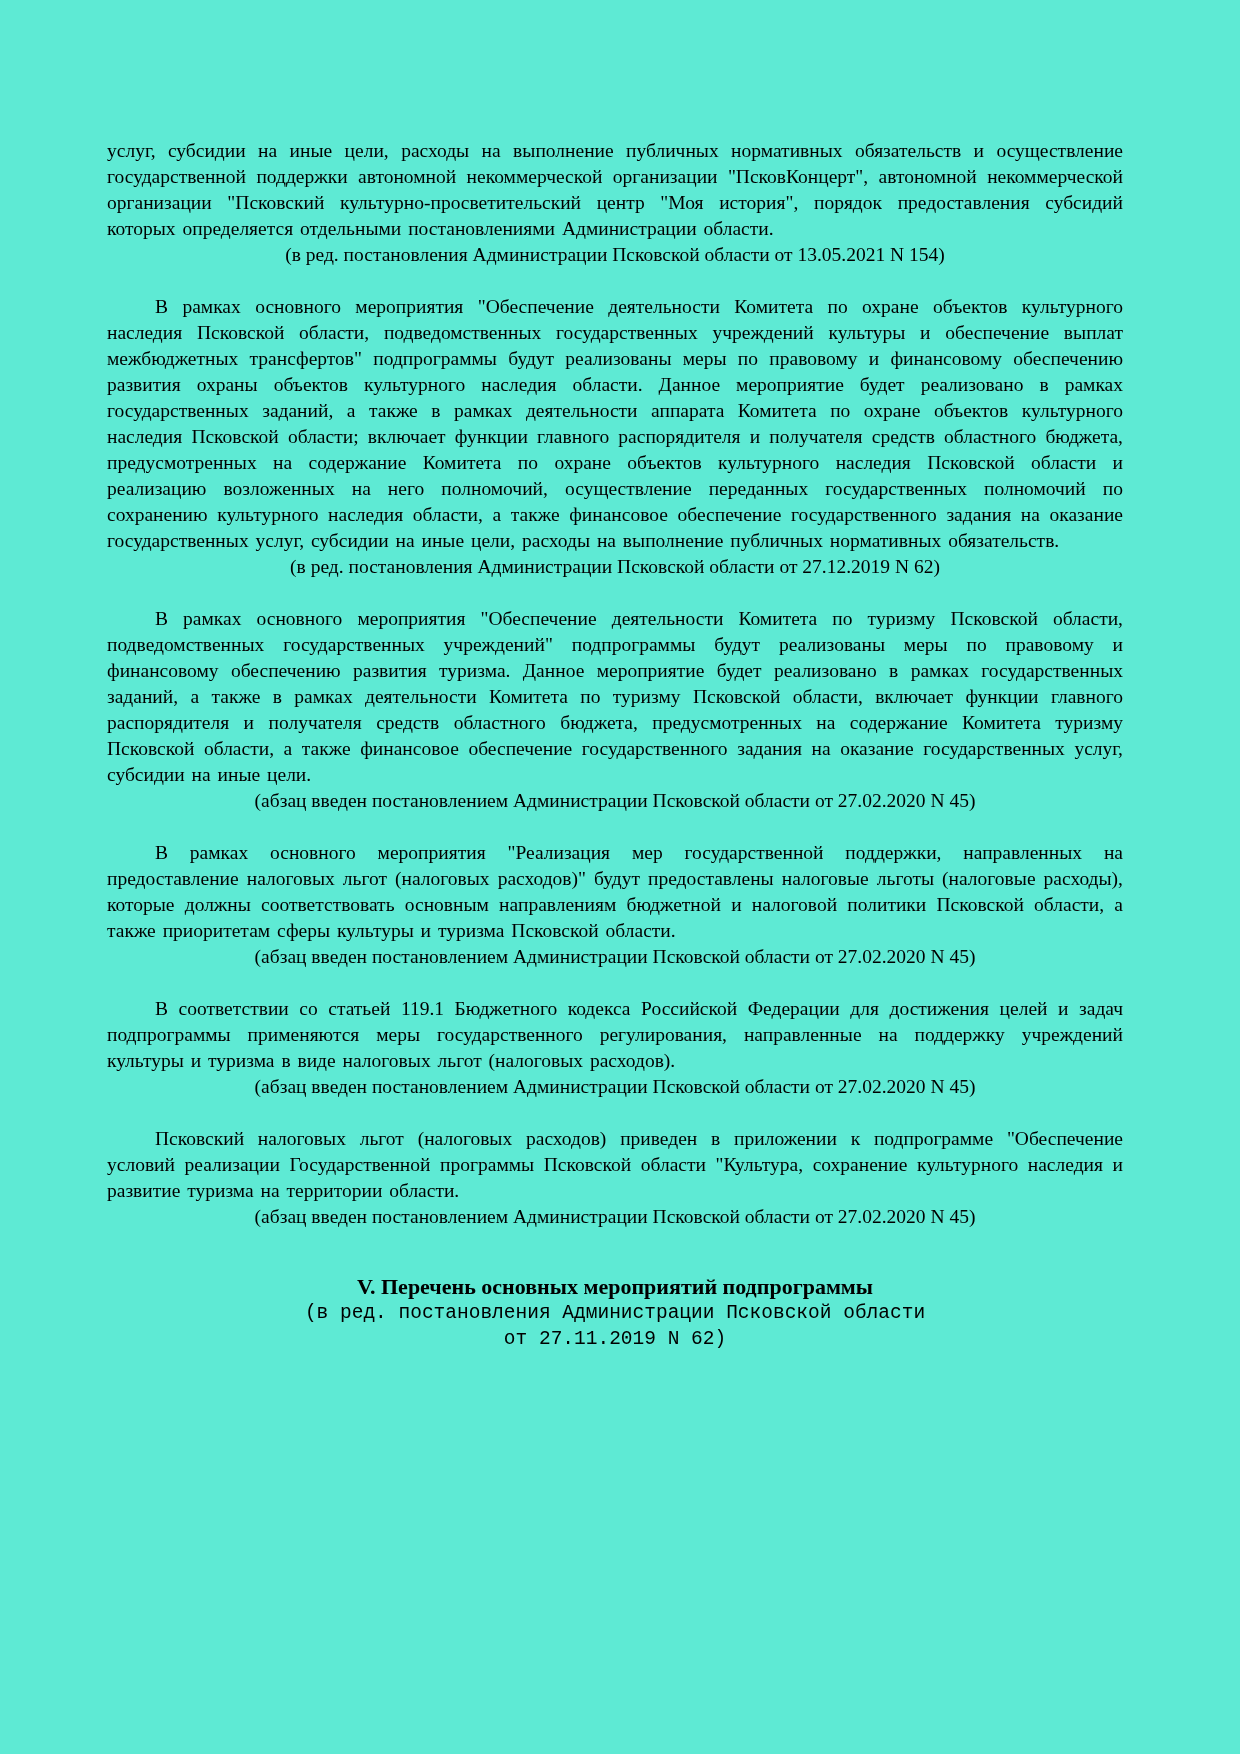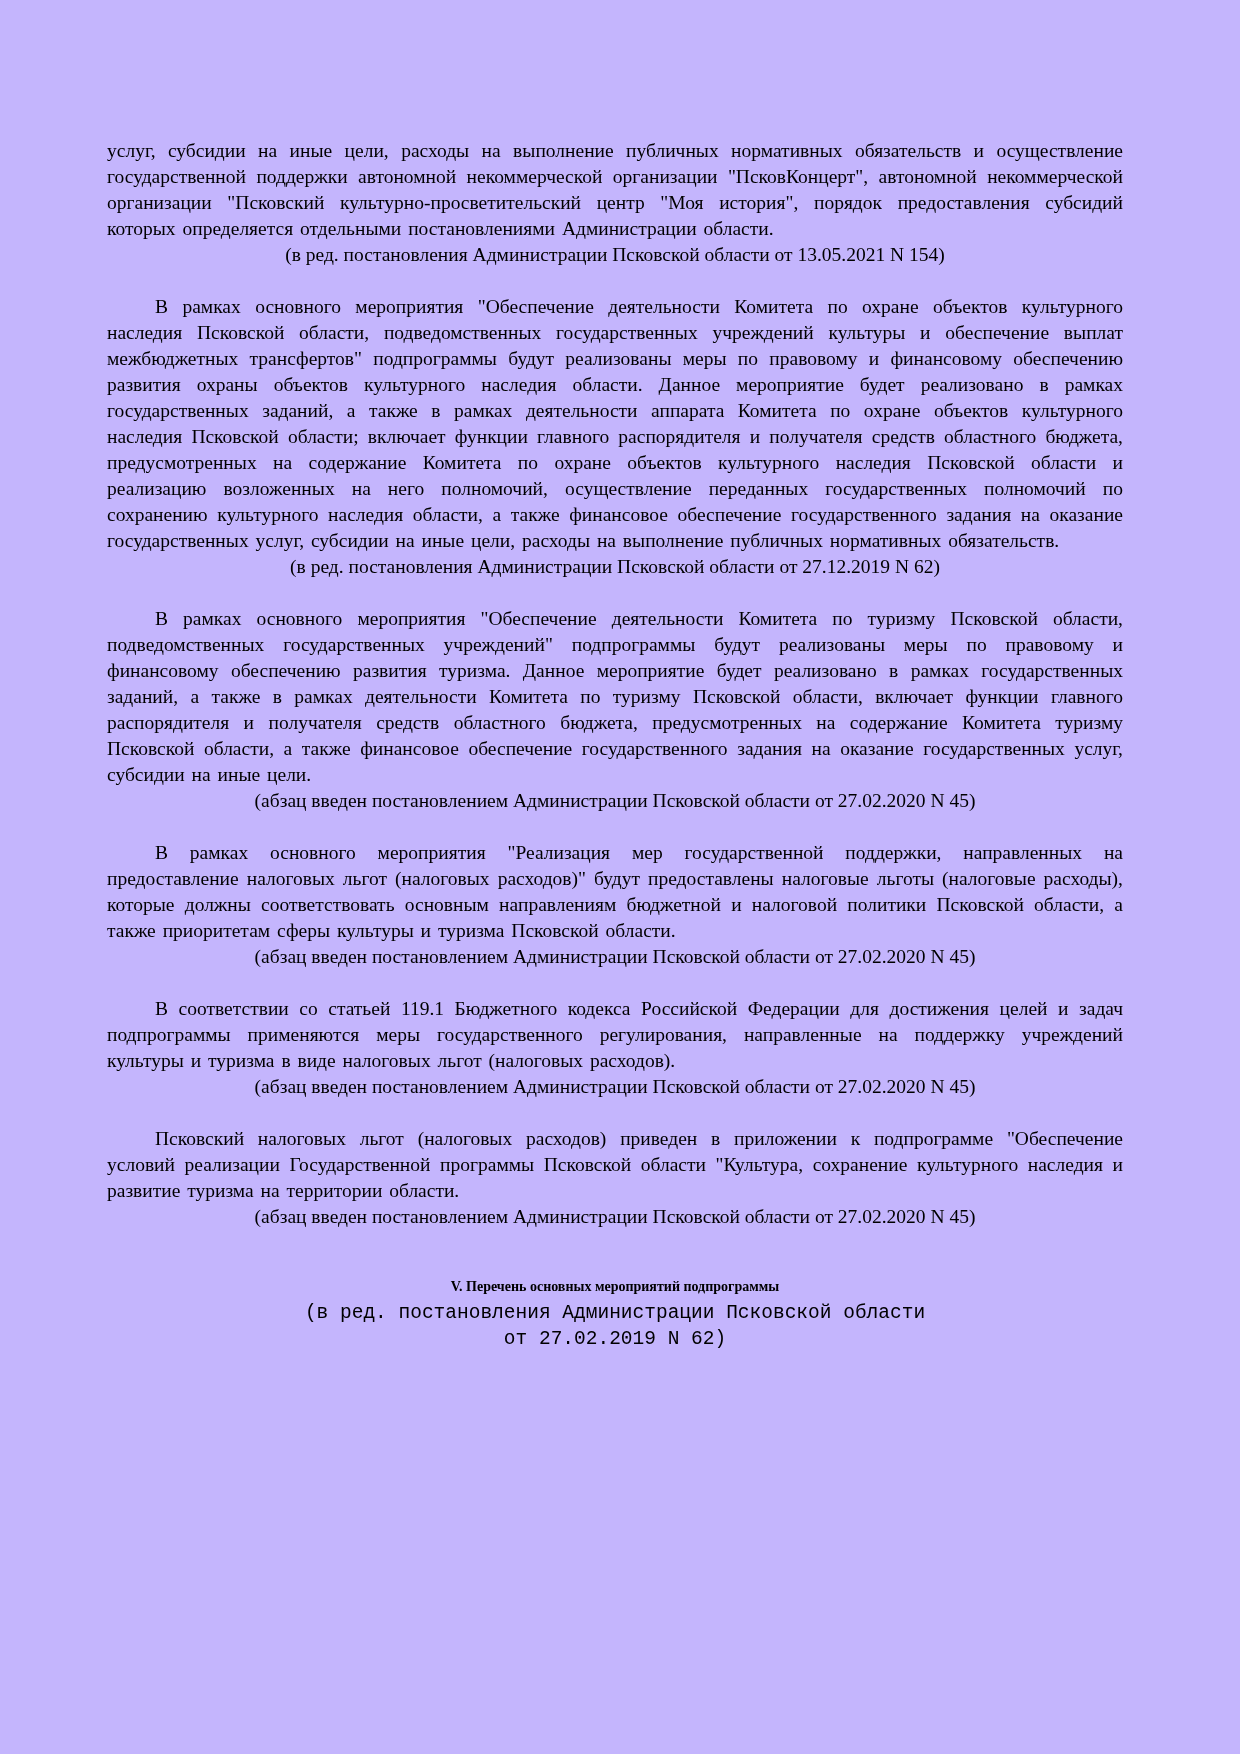--- a/index.html
+++ b/index.html
@@ -4,21 +4,21 @@
 <style>
   html, body {
     margin: 0;
     padding: 0;
     background: #ffffff;
   }
   .page {
     position: relative;
     width: 1240px;
     height: 1754px;
-    background: #c4b5fd;
+    background: #5eead4;
     box-sizing: border-box;
     padding: 138px 117px 60px 107px;
     font-family: "Liberation Serif", "DejaVu Serif", serif;
     font-size: 19.5px;
     line-height: 26px;
     color: #000000;
     overflow: hidden;
   }
   .page p {
     margin: 0;
@@ -35,21 +35,21 @@
   }
   .amendment {
     text-align: center;
   }
   .heading-block {
     margin-top: 44px;
     text-align: center;
   }
   .heading-title {
     font-weight: bold;
-    font-size: 14px;
+    font-size: 22px;
     margin: 0;
   }
   .heading-note {
     margin: 0;
     font-family: Liberation Mono, monospace;
   }
 </style>
 </head>
 <body>
 
@@ -69,16 +69,16 @@
 
   <p class="body-par indent gap">В соответствии со статьей 119.1 Бюджетного кодекса Российской Федерации для достижения целей и задач подпрограммы применяются меры государственного регулирования, направленные на поддержку учреждений культуры и туризма в виде налоговых льгот (налоговых расходов).</p>
   <p class="amendment">(абзац введен постановлением Администрации Псковской области от 27.02.2020 N 45)</p>
 
   <p class="body-par indent gap">Псковский налоговых льгот (налоговых расходов) приведен в приложении к подпрограмме "Обеспечение условий реализации Государственной программы Псковской области "Культура, сохранение культурного наследия и развитие туризма на территории области.</p>
   <p class="amendment">(абзац введен постановлением Администрации Псковской области от 27.02.2020 N 45)</p>
 
   <div class="heading-block">
     <p class="heading-title">V. Перечень основных мероприятий подпрограммы</p>
     <p class="heading-note">(в ред. постановления Администрации Псковской области</p>
-    <p class="heading-note">от 27.02.2019 N 62)</p>
+    <p class="heading-note">от 27.11.2019 N 62)</p>
   </div>
 
 </div>
 
 </body></html>

